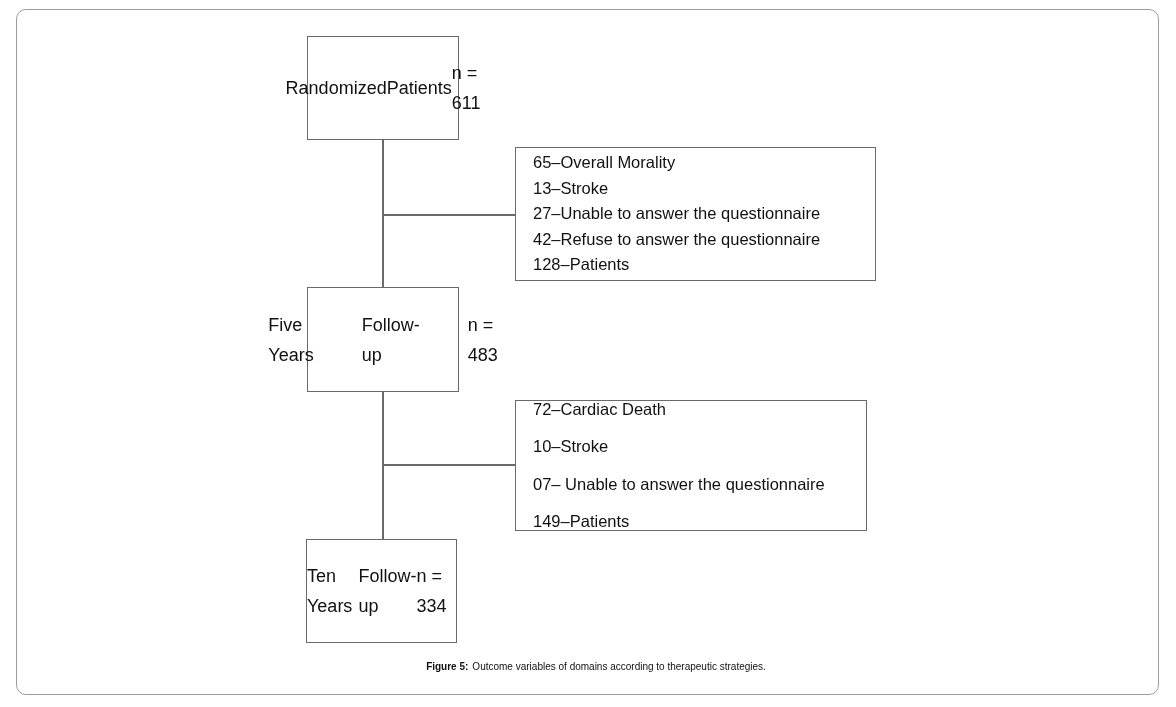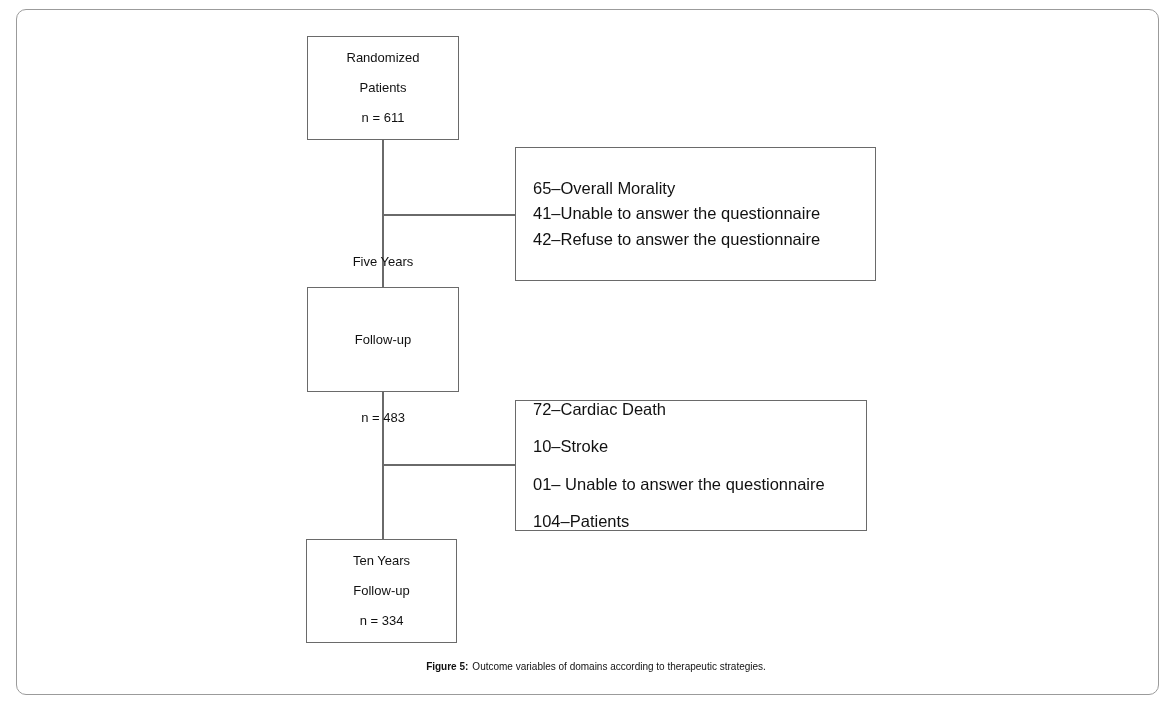--- a/index.html
+++ b/index.html
@@ -24,25 +24,23 @@
     border: 1.5px solid #9b9b9b;
     border-radius: 10px;
     background: #ffffff;
   }
   .node-box {
     position: absolute;
     box-sizing: border-box;
     border: 1.6px solid #6a6a6a;
     background: #ffffff;
     display: flex;
-    flex-direction: column;
     justify-content: center;
     align-items: center;
-    text-align: center;
-    font-size: 13px;
+    font-size: 18px;
     line-height: 30px;
     color: #111111;
   }
   .node-randomized { left: 307px; top: 36px;  width: 152px; height: 104px; }
   .node-five-years { left: 307px; top: 287px; width: 152px; height: 105px; gap: 48px; }
   .node-ten-years  { left: 306px; top: 539px; width: 151px; height: 104px; }
 
   .exclusion-box {
     position: absolute;
     box-sizing: border-box;
@@ -106,28 +104,30 @@
   </div>
 
   <div class="node-box node-ten-years">
     <span>Ten Years</span>
     <span>Follow-up</span>
     <span>n = 334</span>
   </div>
 
   <div class="exclusion-box exclusion-1">
     <div>65–Overall Morality</div>
-    <div>41–Unable to answer the questionnaire</div>
+    <div>13–Stroke</div>
+    <div>27–Unable to answer the questionnaire</div>
     <div>42–Refuse to answer the questionnaire</div>
+    <div>128–Patients</div>
   </div>
 
   <div class="exclusion-box exclusion-2">
     <div>72–Cardiac Death</div>
     <div>10–Stroke</div>
-    <div>01– Unable to answer the questionnaire</div>
-    <div>104–Patients</div>
+    <div>07– Unable to answer the questionnaire</div>
+    <div>149–Patients</div>
   </div>
 
   <div class="caption">
     <span class="label">Figure 5:</span><span class="text">Outcome variables of domains according to therapeutic strategies.</span>
   </div>
 
 </div>
 
 </body></html>

